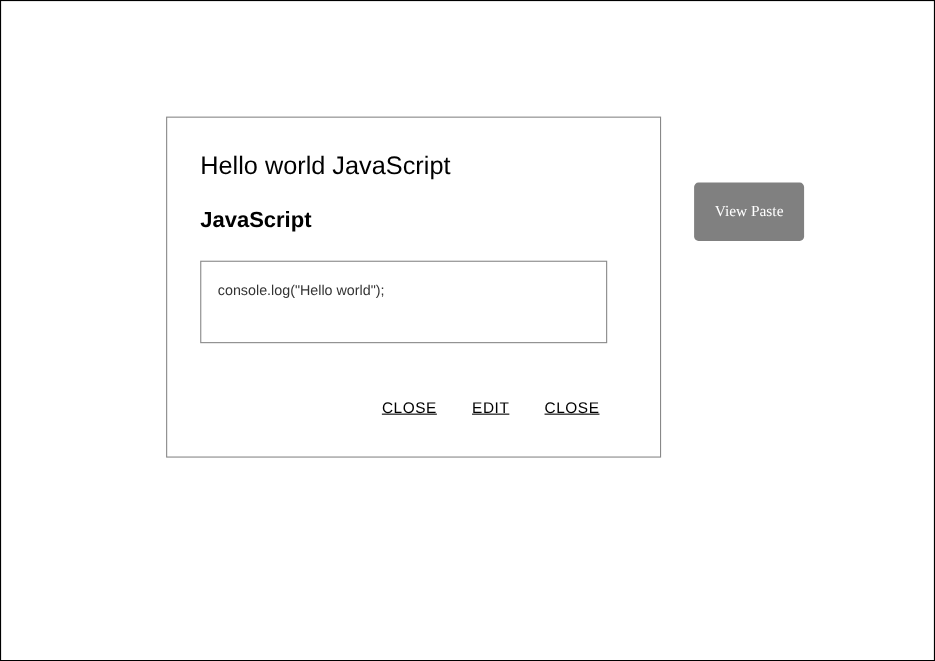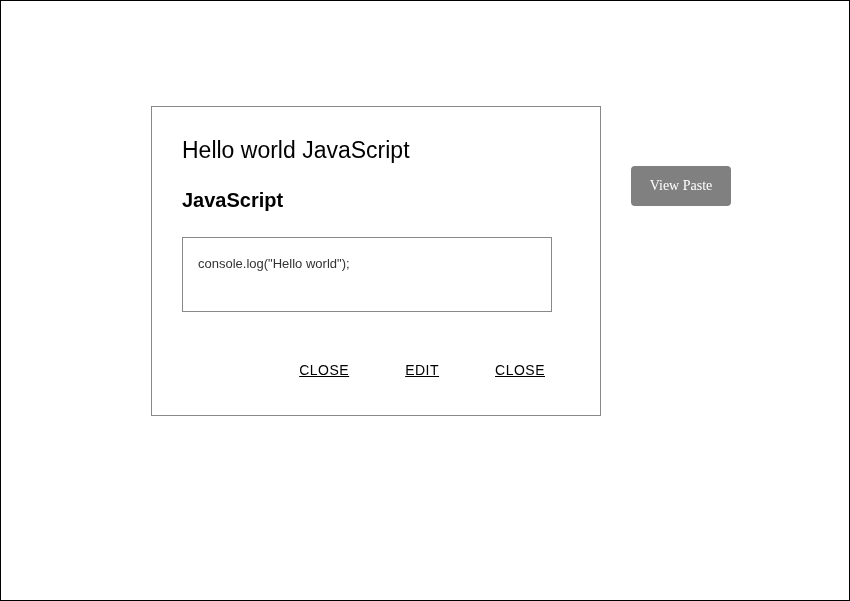--- a/index.html
+++ b/index.html
@@ -43,36 +43,36 @@
       border: 1px solid #888;
       padding: 18px 15px;
       font-size: 13px;
       color: #333;
       font-family: Arial, Helvetica, sans-serif;
       margin-bottom: 50px;
     }
     .dialog-actions {
       display: flex;
       justify-content: flex-end;
-      gap: 56px;
+      gap: 32px;
       padding-right: 25px;
     }
     .action-link {
       font-size: 14px;
       color: #000;
       text-decoration: underline;
       cursor: pointer;
       letter-spacing: 0.5px;
     }
     .view-paste-btn {
       position: absolute;
       left: 630px;
       top: 165px;
       width: 100px;
-      height: 40px;
+      height: 53px;
       background: #808080;
       color: #ffffff;
       border: none;
       border-radius: 4px;
       font-size: 14px;
       font-family: Georgia, 'Times New Roman', serif;
       cursor: pointer;
       display: flex;
       align-items: center;
       justify-content: center;

